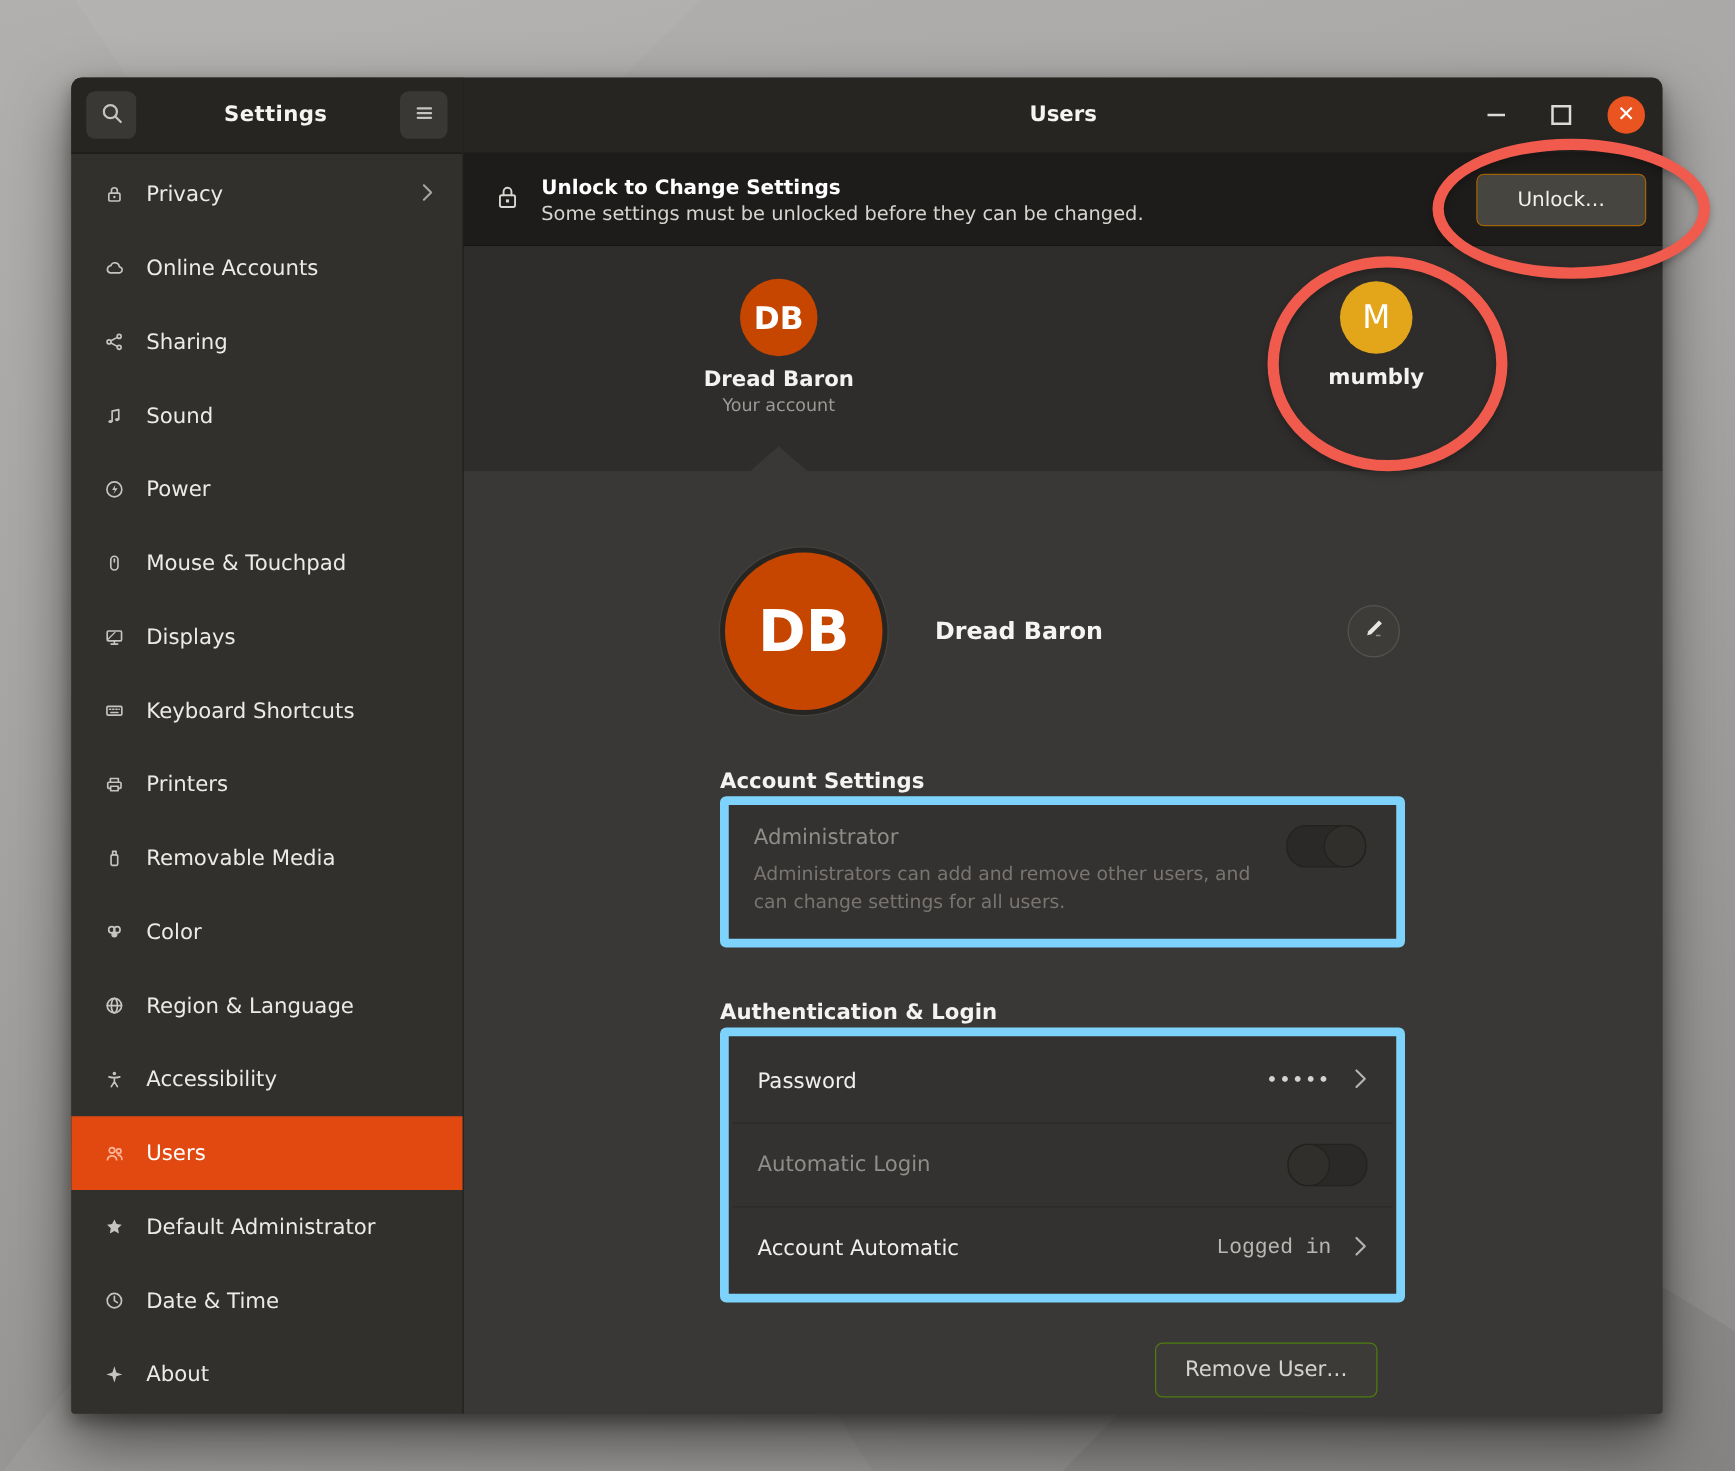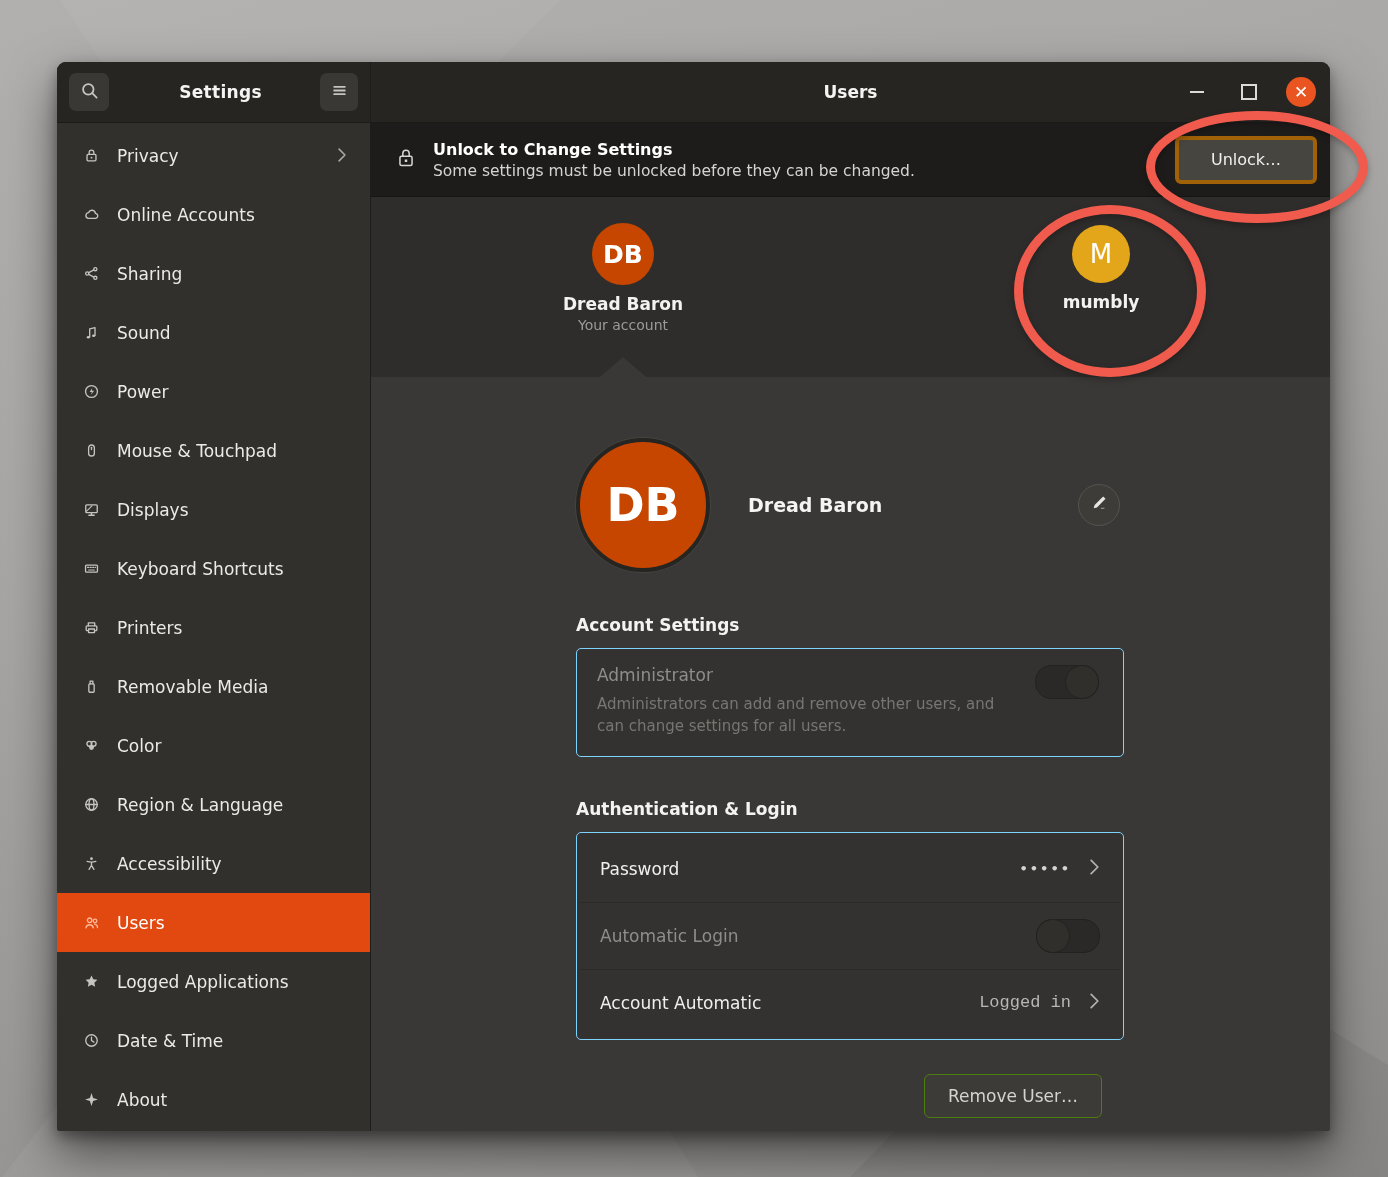--- a/index.html
+++ b/index.html
@@ -43,21 +43,21 @@
   .win-controls{position:absolute;right:14px;top:0;height:100%;display:flex;align-items:center;gap:22px;}
   .wc{width:30px;height:30px;display:flex;align-items:center;justify-content:center;}
   .wc-min{width:14px;height:0;border-top:2px solid #dddbd8;display:block;}
   .wc-max{width:12px;height:12px;border:2px solid #dddbd8;display:block;}
   .wc-close{width:30px;height:30px;border-radius:50%;background:var(--close-button,#e95420);display:flex;align-items:center;justify-content:center;color:#fff;font-size:17px;font-weight:bold;line-height:1;}
 
   .banner{height:73px;flex:none;background:#1d1c1a;display:flex;align-items:center;padding:0 0 0 24px;position:relative;border-bottom:1px solid #161514;}
   .banner-texts{margin-left:16px;}
   .banner-title{color:#ffffff;font-weight:bold;font-size:16px;margin-bottom:3px;}
   .banner-sub{color:#d6d4d1;font-size:15.5px;}
-  .unlock-btn{position:absolute;right:13px;top:50%;transform:translateY(-50%);width:134px;height:40px;background:#474540;border:4px solid #a16207;border-radius:6px;color:#f1f0ee;font-size:16px;display:flex;align-items:center;justify-content:center;}
+  .unlock-btn{position:absolute;right:13px;top:50%;transform:translateY(-50%);width:134px;height:40px;background:#474540;border:1px solid #a16207;border-radius:6px;color:#f1f0ee;font-size:16px;display:flex;align-items:center;justify-content:center;}
 
   .user-strip{height:180px;flex:none;background:#2f2d2b;position:relative;}
   .user-card{position:absolute;width:220px;text-align:center;}
   .uc-db{left:142px;top:26px;}
   .uc-m{left:620px;top:28px;}
   .avatar{border-radius:50%;display:flex;align-items:center;justify-content:center;color:#fff;margin:0 auto;}
   .av-db-small{width:62px;height:62px;background:var(--avatar-dread,#c64600);font-size:25px;font-weight:bold;}
   .av-m-small{width:58px;height:58px;background:var(--avatar-mumbly,#e3a61a);font-size:26px;}
   .uc-name{color:#f3f2f0;font-weight:bold;font-size:17px;margin-top:9px;}
   .uc-sub{color:#9c9a97;font-size:14px;margin-top:3px;}
@@ -65,21 +65,21 @@
 
   .content{flex:1;background:#3a3836;position:relative;padding:0 0 0 205px;}
   .col{width:548px;}
 
   .profile-row{position:relative;margin-top:60px;height:136px;display:flex;align-items:center;}
   .av-big{width:126px;height:126px;border:4px solid #262522;box-shadow:0 0 0 1px #45433f;background:var(--avatar-dread,#c64600);font-size:46px;font-weight:bold;margin:0;}
   .profile-name{color:#f5f4f2;font-weight:bold;font-size:19px;margin-left:38px;}
   .edit-btn{position:absolute;right:4px;top:50%;transform:translateY(-50%);width:40px;height:40px;border-radius:50%;background:#3e3c39;border:1px solid #55534f;display:flex;align-items:center;justify-content:center;}
 
   .section-heading{color:#f4f3f1;font-weight:bold;font-size:17px;margin-top:42px;}
-  .card{background:#343230;border:1px solid #7dd3fc;border-radius:5px;margin-top:13px;}
+  .card{background:#343230;border:7px solid #7dd3fc;border-radius:5px;margin-top:2px;}
   .admin-card{padding:16px 20px 18px 20px;position:relative;}
   .row-label{font-size:17px;color:#f0efed;}
   .dim{color:#8f8d8a;}
   .admin-desc{color:#787572;font-size:15px;line-height:1.45;margin-top:9px;width:420px;}
 
   .toggle{width:62px;height:32px;border-radius:16px;background:#2b2927;border:1px solid #232220;position:relative;flex:none;}
   .knob{position:absolute;top:-1px;width:32px;height:32px;border-radius:50%;background:#312f2c;border:1px solid #232220;}
   .toggle.on .knob{right:-1px;}
   .toggle.off .knob{left:-1px;}
   .admin-toggle{position:absolute;right:24px;top:16px;}
@@ -282,21 +282,21 @@
           </span>
         <span class="slabel">Users</span>
       </div>
 
       <div class="side-item">
         <span class="sicon">
             <svg class="lineicon" width="17" height="17" viewBox="0 0 16 16">
               <path class="fillpart" d="M8 2.4l1.7 3.5 3.8.5-2.8 2.7.7 3.8L8 11.1l-3.4 1.8.7-3.8-2.8-2.7 3.8-.5z"></path>
             </svg>
           </span>
-        <span class="slabel">Logged Applications</span>
+        <span class="slabel">Default Administrator</span>
       </div>
 
       <div class="side-item">
         <span class="sicon">
             <svg class="lineicon" width="17" height="17" viewBox="0 0 16 16">
               <circle cx="8" cy="8" r="5.4"></circle>
               <path d="M8 4.8V8l2.3 1.5"></path>
             </svg>
           </span>
         <span class="slabel">Date &amp; Time</span>

